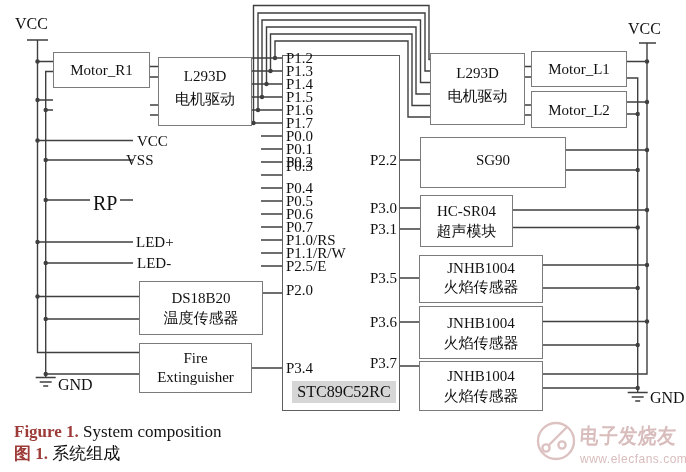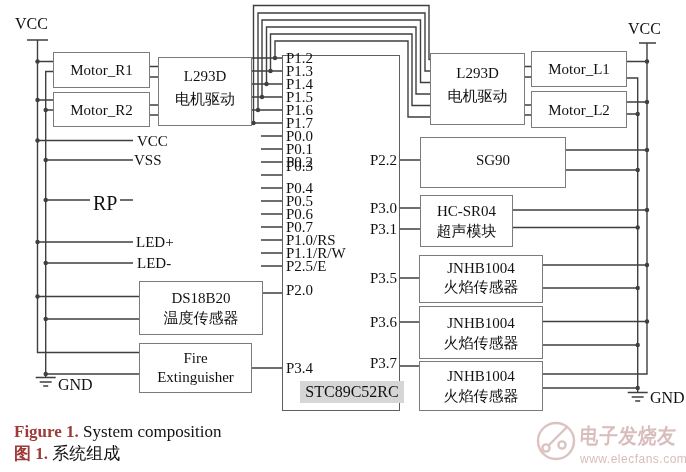--- a/index.html
+++ b/index.html
@@ -104,43 +104,40 @@
 
   <div class="netlabel" style="left:15px;top:15px;">VCC</div>
   <div class="netlabel" style="left:58px;top:376px;">GND</div>
   <div class="netlabel" style="left:628px;top:20px;">VCC</div>
   <div class="netlabel" style="left:650px;top:389px;">GND</div>
   <div class="rp-label" style="left:90px;top:192px;">RP</div>
 
   <div class="box" style="left:53px;top:52px;width:97px;height:36px;">
     <span>Motor_R1</span>
   </div>
-  <div class="box" style="left:53px;top:92px;width:97px;height:35px;">
-    <span>Motor_R2</span>
-  </div>
   <div class="box" style="left:158px;top:57px;width:94px;height:69px;line-height:23px;padding-bottom:8px;">
     <span>L293D</span>
     <span class="l2">电机驱动</span>
   </div>
   <div class="lcdpin" style="left:137px;top:132.5px;">VCC</div>
-  <div class="lcdpin" style="left:134px;top:152px;text-align:right;">VSS</div>
+  <div class="lcdpin" style="left:126px;top:152px;text-align:right;">VSS</div>
   <div class="lcdpin" style="left:136px;top:234px;">LED+</div>
   <div class="lcdpin" style="left:137px;top:255px;">LED-</div>
 
   <div class="box" style="left:139px;top:281px;width:124px;height:54px;">
     <span>DS18B20</span>
     <span class="l2">温度传感器</span>
   </div>
   <div class="box" style="left:139px;top:343px;width:113px;height:50px;line-height:19px;">
     <span>Fire</span>
     <span class="l2">Extinguisher</span>
   </div>
 
   <div class="box mcu" style="left:282px;top:55px;width:118px;height:356px;"></div>
-  <div class="stc-label" style="left:292px;top:381px;width:104px;height:22px;margin-left:8px;">STC89C52RC</div>
+  <div class="stc-label" style="left:292px;top:381px;width:104px;height:22px;">STC89C52RC</div>
 
   <span class="pin pl" style="top:50.5px">P1.2</span>
   <span class="pin pl" style="top:63.5px">P1.3</span>
   <span class="pin pl" style="top:76.5px">P1.4</span>
   <span class="pin pl" style="top:89.5px">P1.5</span>
   <span class="pin pl" style="top:102.5px">P1.6</span>
   <span class="pin pl" style="top:115.5px">P1.7</span>
   <span class="pin pl" style="top:128.5px">P0.0</span>
   <span class="pin pl" style="top:141.5px">P0.1</span>
   <span class="pin pl" style="top:154.5px">P0.2</span>

